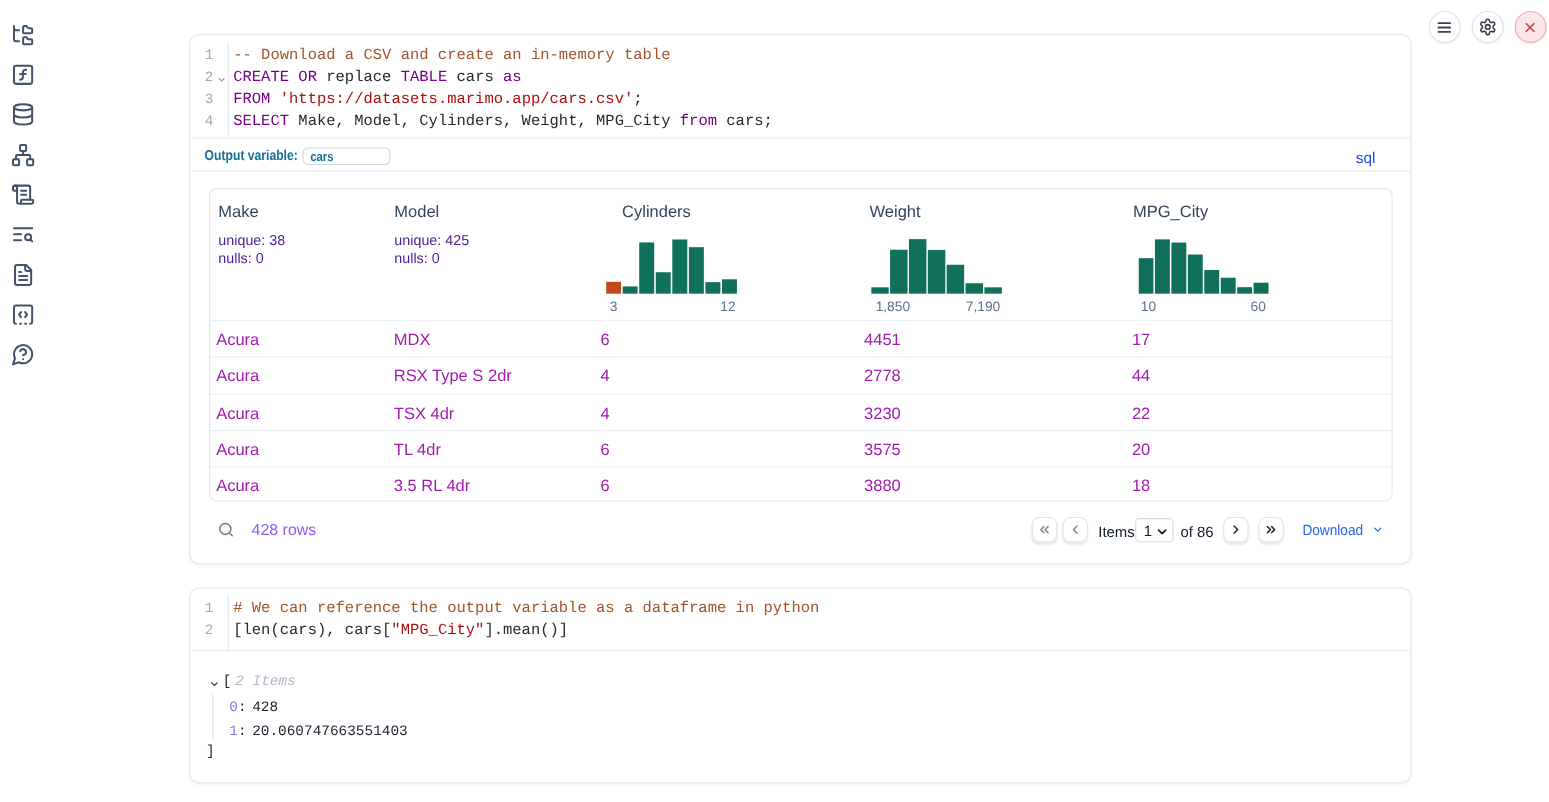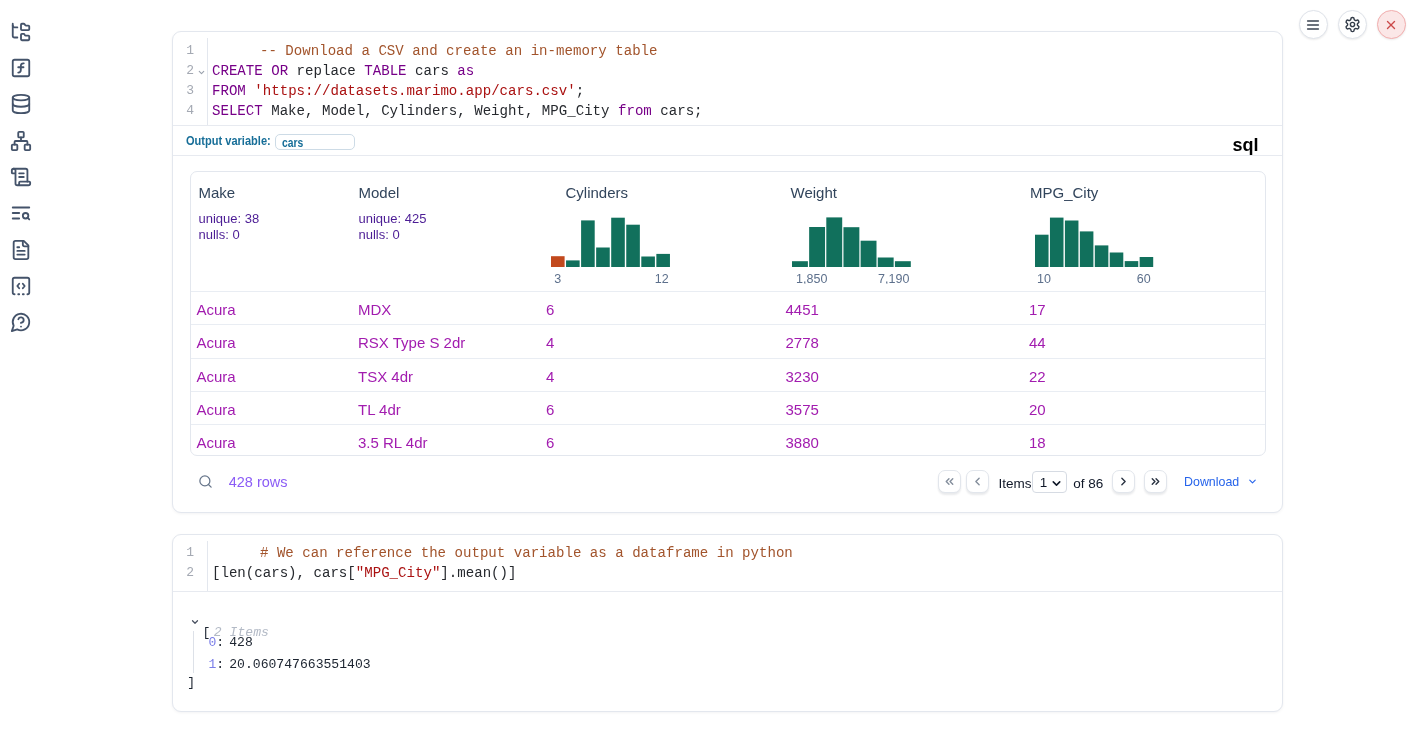--- a/index.html
+++ b/index.html
@@ -14,28 +14,28 @@
 .cbtn.close { background:#fbe7e7; border-color:#f2aeae; }
 
 .cell { position:absolute; left:172px; width:1111px; background:#fff;
   border:1px solid #e3e7ee; border-radius:9px; box-shadow:0 1px 3px rgba(15,23,42,.05); }
 .codewrap { position:relative; font-family:"Liberation Mono", monospace; font-size:14.1px; line-height:20px; }
 .gutline { position:absolute; left:33.5px; top:4px; bottom:2px; width:0; border-left:1px solid #e3e7ee; }
 .lnum { position:absolute; left:0; width:21px; text-align:right; color:#a4a9b3; font-size:13px; line-height:20px; }
 .cline { position:absolute; left:39px; white-space:pre; color:#26292e; line-height:20px; }
 .kw { color:#770088; }
 .str { color:#aa1111; }
-.cmt { color:#a2542c;margin-left:48px; }
+.cmt { color:#a2542c; }
 .fold { position:absolute; color:#9aa1ad; }
 .hdiv { position:absolute; left:0; right:0; height:0; border-top:1px solid #e7eaf0; }
 
 .ovlabel { position:absolute; color:#176e98; font-weight:bold; font-size:13px; transform:scaleX(0.85); transform-origin:left center; }
 .ovinput { position:absolute; border:1px solid #cddbe6; border-radius:5px; background:#fff;
   color:#176e98; font-weight:bold; line-height:14px; padding-left:6px; }
-.sqltag { position:absolute; color:#000000; font-weight:bold; font-size:18px; }
+.sqltag { position:absolute; color:#1d4ed8; font-weight:normal; font-size:14px; }
 
 .tbl { position:absolute; border:1px solid #e3e7ee; border-radius:7px; background:#fff; }
 .th-title { position:absolute; font-size:15px; color:#32455c; }
 .th-stat { position:absolute; font-size:13px; color:#4c1d95; }
 .trow { position:absolute; left:0; right:0; height:34px; border-top:1px solid #e9edf3; }
 .tcell { position:absolute; font-size:15px; color:#a21caf; top:50%; transform:translateY(-50%); white-space:nowrap; }
 .hist { position:absolute; top:42px; }
 
 .f-text { position:absolute; font-size:15px; color:#3f4a5a; }
 .pbtn { position:absolute; width:23px; height:23px; border:1px solid #e2e6ec; border-radius:7px;
@@ -276,19 +276,19 @@
     <div class="lnum" style="top:8px;">1</div>
     <div class="lnum" style="top:28px;">2</div>
     <div class="cline" style="top:8px;"><span class="cmt"># We can reference the output variable as a dataframe in python</span></div>
     <div class="cline" style="top:28px;">[len(cars), cars[<span class="str">"MPG_City"</span>].mean()]</div>
   </div>
   <div class="hdiv" style="top:56px;"></div>
   <div class="otree">
     <svg style="position:absolute; left:17px; top:81.5px;" width="10" height="10" viewBox="0 0 24 24" fill="none" stroke="#4a5262" stroke-width="3" stroke-linecap="round" stroke-linejoin="round">
         <path d="m6 9 6 6 6-6"></path>
       </svg>
-    <div style="position:absolute; left:29.5px; top:90px;">[<span class="oitems" style="margin-left:3.5px;">2 Items</span></div>
+    <div style="position:absolute; left:29.5px; top:77px;">[<span class="oitems" style="margin-left:3.5px;">2 Items</span></div>
     <div style="position:absolute; left:20.3px; top:96px; height:42px; border-left:1px solid #dde1e8;"></div>
     <div style="position:absolute; left:35.5px; top:99.9px;"><span class="okey">0</span>:<span style="display:inline-block;width:5px;"></span>428</div>
     <div style="position:absolute; left:35.5px; top:121.9px;"><span class="okey">1</span>:<span style="display:inline-block;width:5px;"></span>20.060747663551403</div>
     <div style="position:absolute; left:14.2px; top:139.6px;">]</div>
   </div>
 </div>
 
 </body></html>

